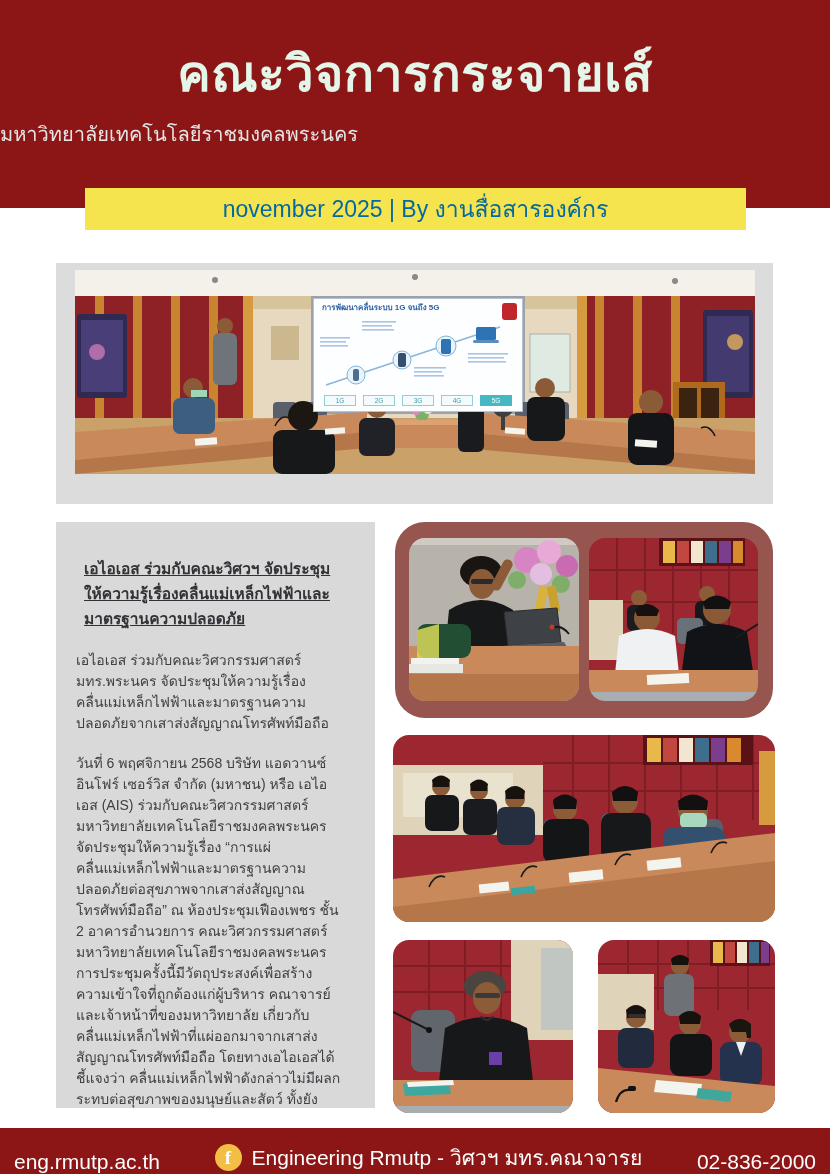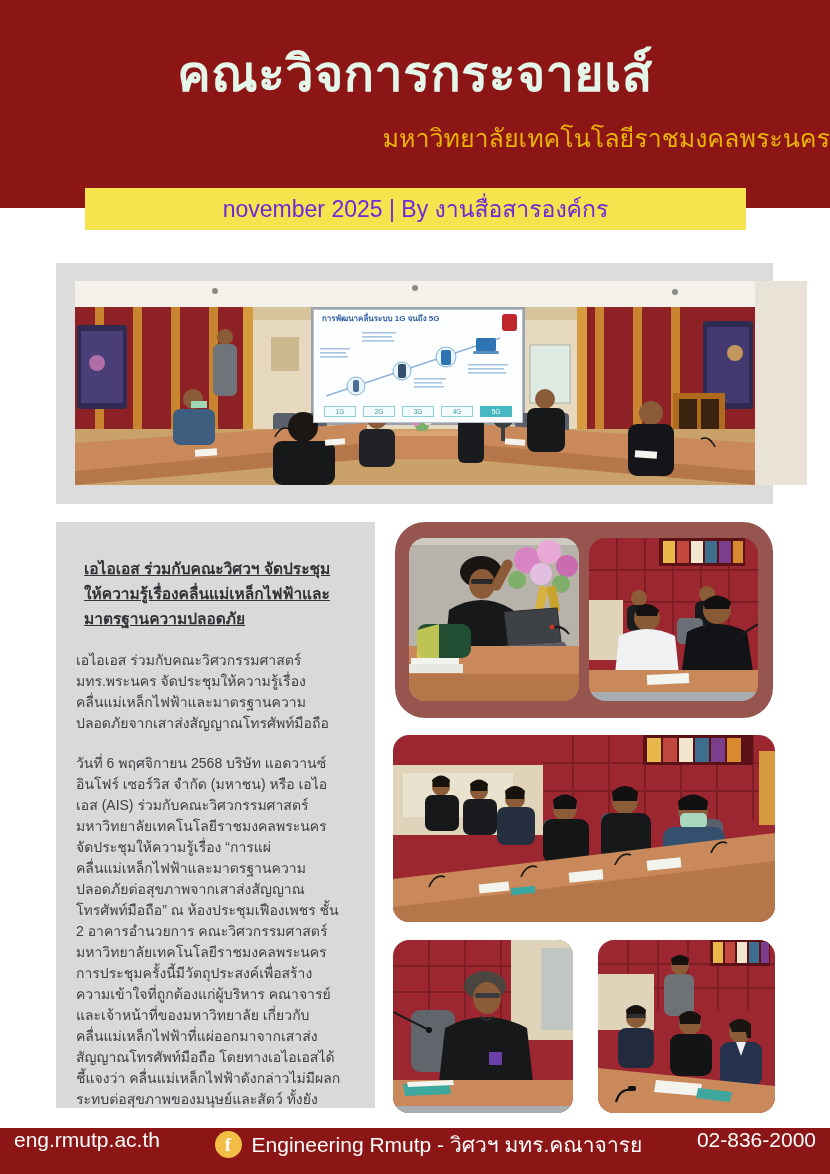--- a/index.html
+++ b/index.html
@@ -3,28 +3,28 @@
 <meta charset="utf-8">
 <style>
   html,body{margin:0;padding:0;background:#ffffff;}
   .page{position:relative;width:830px;height:1174px;background:#ffffff;overflow:hidden;
         font-family:"Liberation Sans","DejaVu Sans",sans-serif;}
 
   
   .header{position:absolute;top:0;left:0;width:830px;height:208px;background:#8C1515;}
   .header-title{position:absolute;top:34px;left:0;width:100%;text-align:center;
     font-size:50px;font-weight:800;color:#E3F6E9;letter-spacing:.5px;}
-  .header-subtitle{position:absolute;top:118px;left:0;width:100%;text-align:right;
-    font-size:25px;font-weight:400;color:#eab308;}
+  .header-subtitle{position:absolute;top:118px;left:0;width:100%;text-align:left;
+    font-size:20px;font-weight:400;color:#e5e5e5;}
   .banner{position:absolute;top:188px;left:85px;width:661px;height:42px;background:#F5E44E;
-    display:flex;align-items:center;justify-content:center;font-size:23px;color:#6d28d9;}
+    display:flex;align-items:center;justify-content:center;font-size:23px;color:#0369a1;}
 
   
   .hero{position:absolute;top:263px;left:56px;width:717px;height:241px;background:#DCDCDC;}
-  .hero-photo{position:absolute;top:18px;left:19px;width:732px;height:204px;overflow:hidden;background:#E9E3D7;}
+  .hero-photo{position:absolute;top:7px;left:19px;width:680px;height:204px;overflow:hidden;background:#E9E3D7;}
   .hero-photo svg{display:block;}
 
   
   .slide{position:absolute;top:28px;left:238px;width:210px;height:114px;background:#FDFEFF;
     border:1px solid #B9C2CC;box-sizing:border-box;}
   .slide-title{position:absolute;top:4px;left:8px;right:28px;font-size:8px;line-height:1.2;
     font-weight:700;color:#2E5FA3;}
   .slide-logo{position:absolute;top:4px;right:5px;width:15px;height:17px;background:#C0272D;border-radius:3px;}
   .slide-art{position:absolute;top:20px;left:4px;}
   .slide-gens{position:absolute;left:10px;right:10px;bottom:5px;display:flex;gap:7px;}
@@ -43,21 +43,21 @@
   .panel{position:absolute;top:522px;left:395px;width:378px;height:196px;background:#96554E;border-radius:30px;}
   .panel-photo{position:absolute;top:16px;height:163px;border-radius:16px;overflow:hidden;}
   .panel-photo.p1{left:14px;width:170px;}
   .panel-photo.p2{left:194px;width:169px;}
   .photo-mid{position:absolute;top:735px;left:393px;width:382px;height:187px;border-radius:16px;overflow:hidden;}
   .photo-bl{position:absolute;top:940px;left:393px;width:180px;height:173px;border-radius:16px;overflow:hidden;}
   .photo-br{position:absolute;top:940px;left:598px;width:177px;height:173px;border-radius:16px;overflow:hidden;}
 
   
   .footer{position:absolute;top:1128px;left:0;width:830px;height:46px;background:#8C1515;
-    display:flex;align-items:flex-start;justify-content:space-between;box-sizing:border-box;
+    display:flex;align-items:flex-end;justify-content:space-between;box-sizing:border-box;
     padding:0 14px;color:#FDFDFD;font-size:21px;}
   .footer-center{display:flex;align-items:center;gap:10px;}
   .fb-icon{width:27px;height:27px;border-radius:50%;background:#F2BE45;color:#ffffff;
     display:flex;align-items:center;justify-content:center;font-size:19px;font-weight:700;
     font-family:"Liberation Serif","DejaVu Serif",serif;}
 </style>
 </head>
 <body>
 
 <div class="page">

